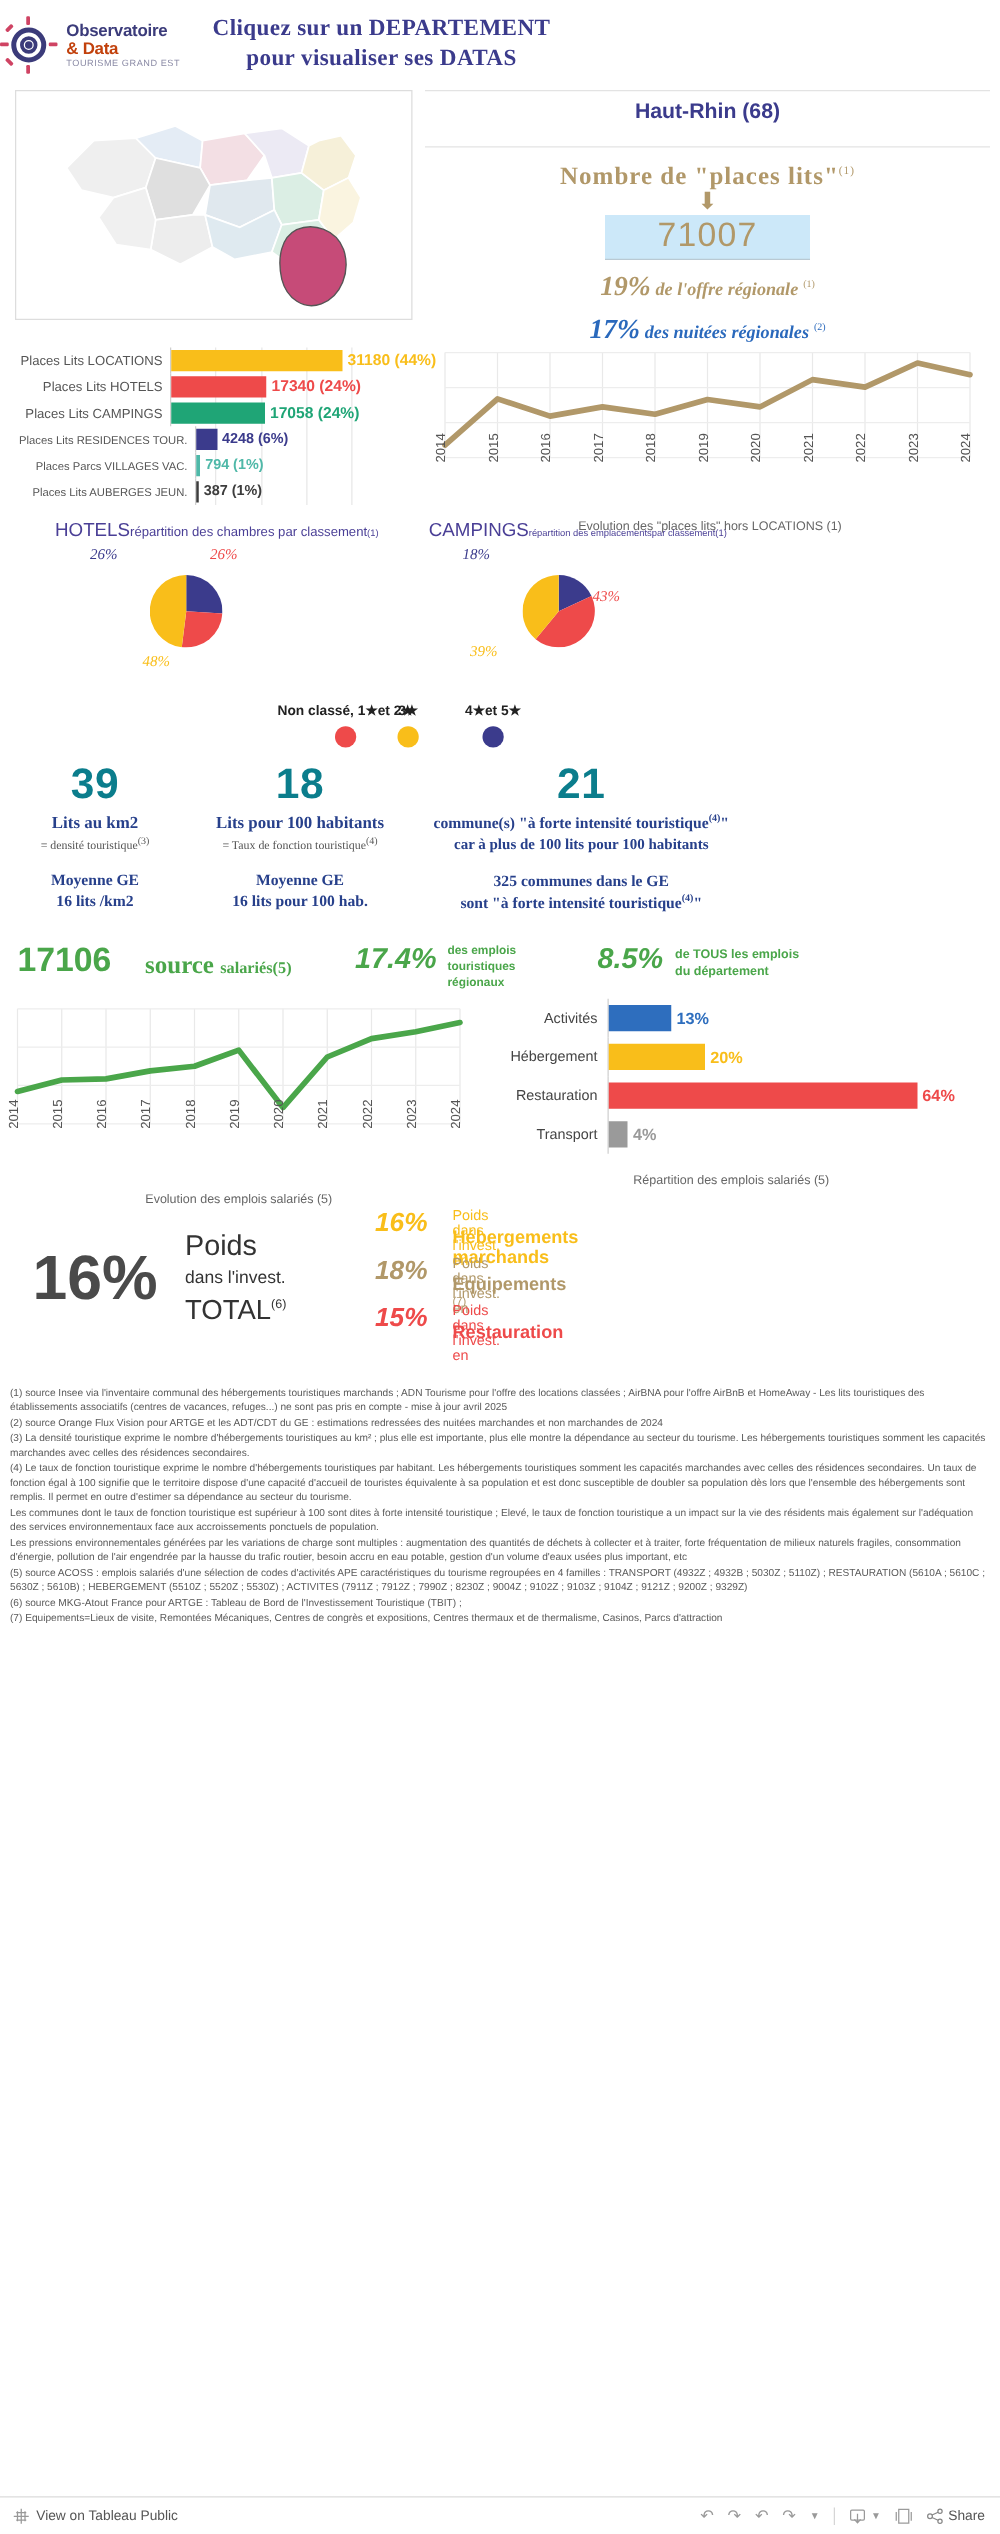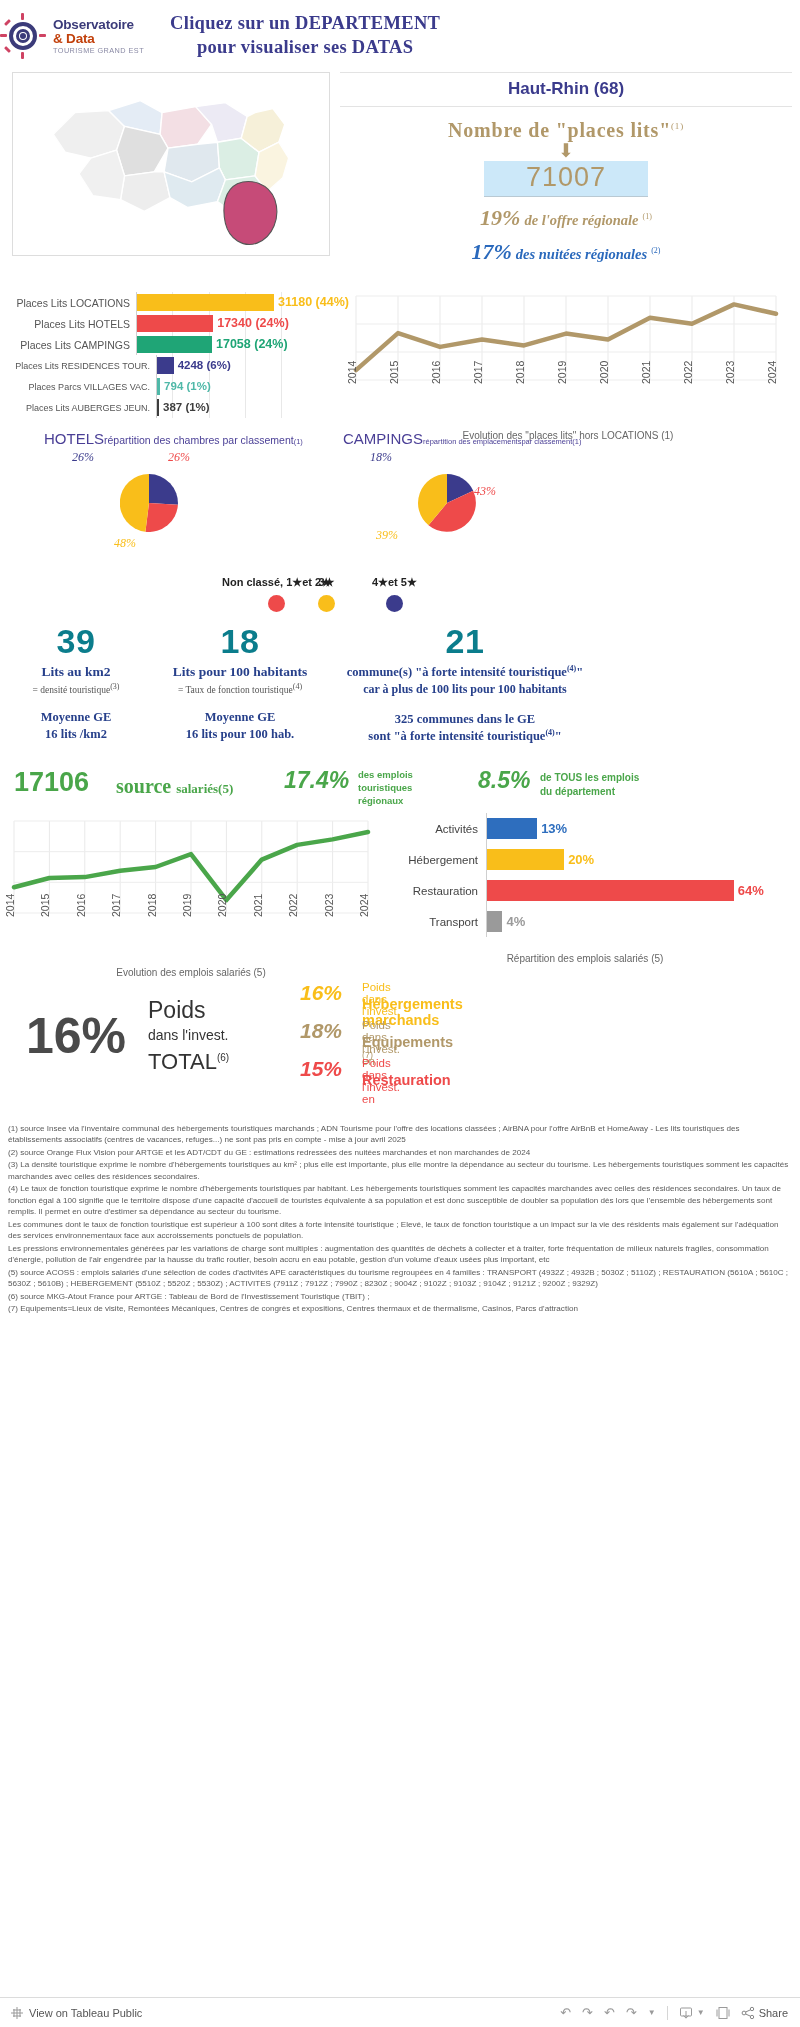--- a/index.html
+++ b/index.html
@@ -33,36 +33,36 @@
   #header-title { font-family: "Liberation Serif", serif; font-size: 18.5px; font-weight: bold;
      color: #3b3b8c; text-align: center; line-height: 1.28; letter-spacing: .3px; }
 
   
   #toprow { position: relative; height: 200px; }
   #map-card { position: absolute; left: 12px; top: 0; width: 318px; height: 184px;
      border: 1px solid #ddd; background: #fff; }
   #map-card svg { width: 100%; height: 100%; }
   #dept-panel { position: absolute; left: 340px; top: 0; width: 452px; }
   #dept-name { font-size: 17px; font-weight: bold; color: #3b3b8c; text-align: center;
-     padding: 6px 0 7px; border-top: 1px solid #e3e3e3; border-bottom: 1px solid #e3e3e3; }
+     padding: 6px 0 18px; border-top: 1px solid #e3e3e3; border-bottom: 1px solid #e3e3e3; }
   #kpi-label { font-family: "Liberation Serif", serif; font-size: 20px; font-weight: bold;
      color: #b19869; text-align: center; margin-top: 12px; letter-spacing: .8px; }
   #kpi-label sup { font-size: 9px; font-weight: normal; }
   #kpi-arrow { text-align: center; color: #b19869; font-size: 19px; line-height: 14px; margin-top: 2px; }
   #kpi-value-wrap { text-align: center; margin-top: 3px; }
   #kpi-value { display: inline-block; background: #cce8f9; color: #b19869;
      font-size: 27px; padding: 1px 42px 3px; border-bottom: 1px solid #b9c9d3; letter-spacing: 1px; }
   .stat-line { font-family: "Liberation Serif", serif; text-align: center; margin-top: 8px; }
   .stat-line .pct { font-size: 22px; font-weight: bold; font-style: italic; }
   .stat-line .txt { font-size: 14.5px; font-style: italic; font-weight: bold; }
   .stat-line sup { font-size: 8px; font-style: normal; font-weight: normal; }
   .tan { color: #b19869; } .blue { color: #2a69bc; }
 
   
-  #barsec { position: relative; height: 130px; margin-top: 20px; }
+  #barsec { position: relative; height: 130px; margin-top: 6px; }
   #bars { position: absolute; left: 8px; top: 0; width: 320px; }
   .brow { display: flex; align-items: center; height: 21px; }
   .blabel { text-align: right; color: #555; padding-right: 6px; white-space: nowrap; }
   .bgraph { flex: 1; position: relative; height: 21px; border-left: 1px solid #cfcfcf; }
   .bfill { position: absolute; left: 0; top: 2px; height: 17px; }
   .bval { position: absolute; top: 2px; font-weight: bold; white-space: nowrap;
      line-height: 17px; padding-left: 4px; }
   #bargrid { position: absolute; left: 0; top: 0; right: 0; bottom: 0; pointer-events: none; }
   #bargrid i { position: absolute; top: 0; bottom: 0; width: 1px; background: #e8e8e8; }
 

